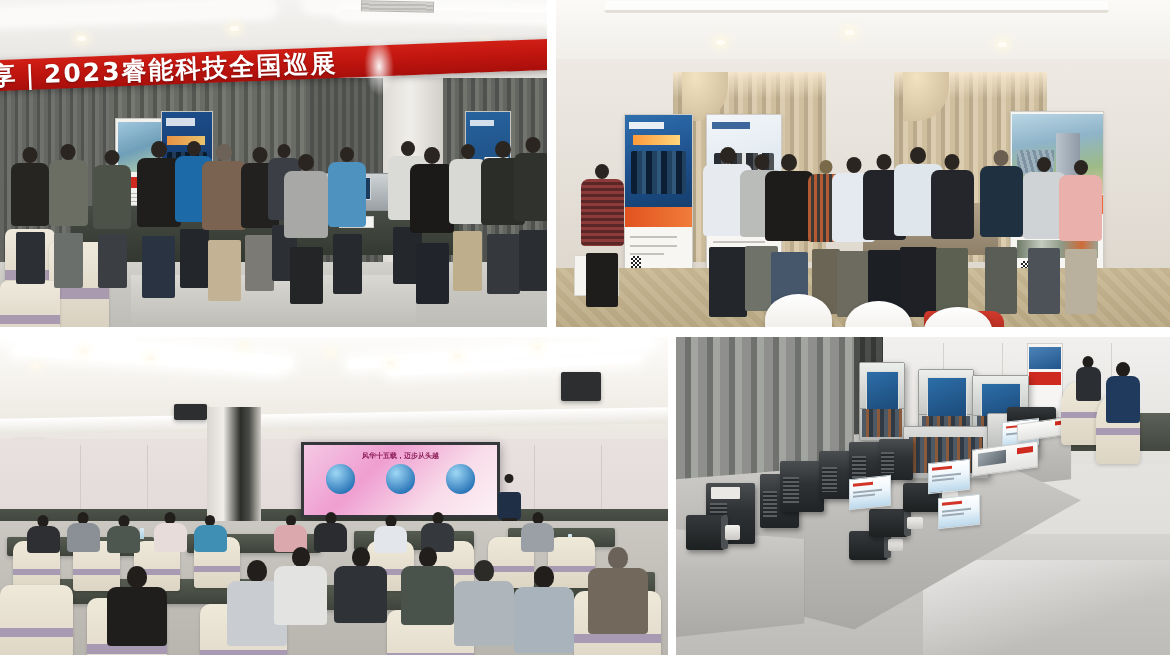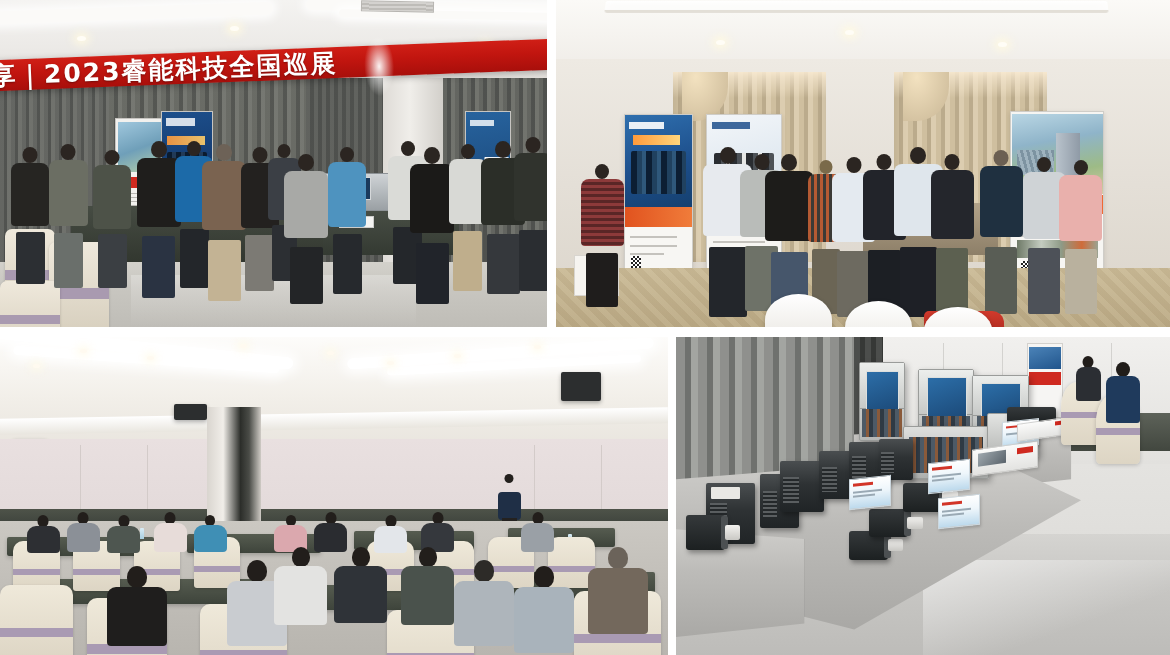--- a/index.html
+++ b/index.html
@@ -599,20 +599,38 @@
     <div class="p3-speakerbox sd"></div>
 
     <div class="p3-wall"></div>
     <div class="p3-wallpanel" style="left:12%"></div>
     <div class="p3-wallpanel" style="left:22%"></div>
     <div class="p3-wallpanel" style="left:80%"></div>
     <div class="p3-wallpanel" style="left:90%"></div>
     <div class="p3-wainscot"></div>
     <div class="p3-column"></div>
 
+    <div class="p3-screen">
+      <div class="p3-slide-title">风华十五载，迈步从头越</div>
+      <div class="p3-slide-col c1">
+        <div class="cap"></div>
+          <div class="bubble"></div>
+          <div class="txt"></div>
+      </div>
+      <div class="p3-slide-col c2">
+        <div class="cap"></div>
+          <div class="bubble"></div>
+          <div class="txt"></div>
+      </div>
+      <div class="p3-slide-col c3">
+        <div class="cap"></div>
+          <div class="bubble"></div>
+          <div class="txt"></div>
+      </div>
+    </div>
     <div class="p3-presenter">
       <div class="head"></div>
         <div class="body"></div>
         <div class="legs"></div>
     </div>
 
     <div class="p3-floor"></div>
 
     <div class="p3-tabledesk" style="left:1%;top:63%;width:22%;height:6%"></div>
     <div class="p3-tabledesk" style="left:28%;top:62%;width:20%;height:6%"></div>

